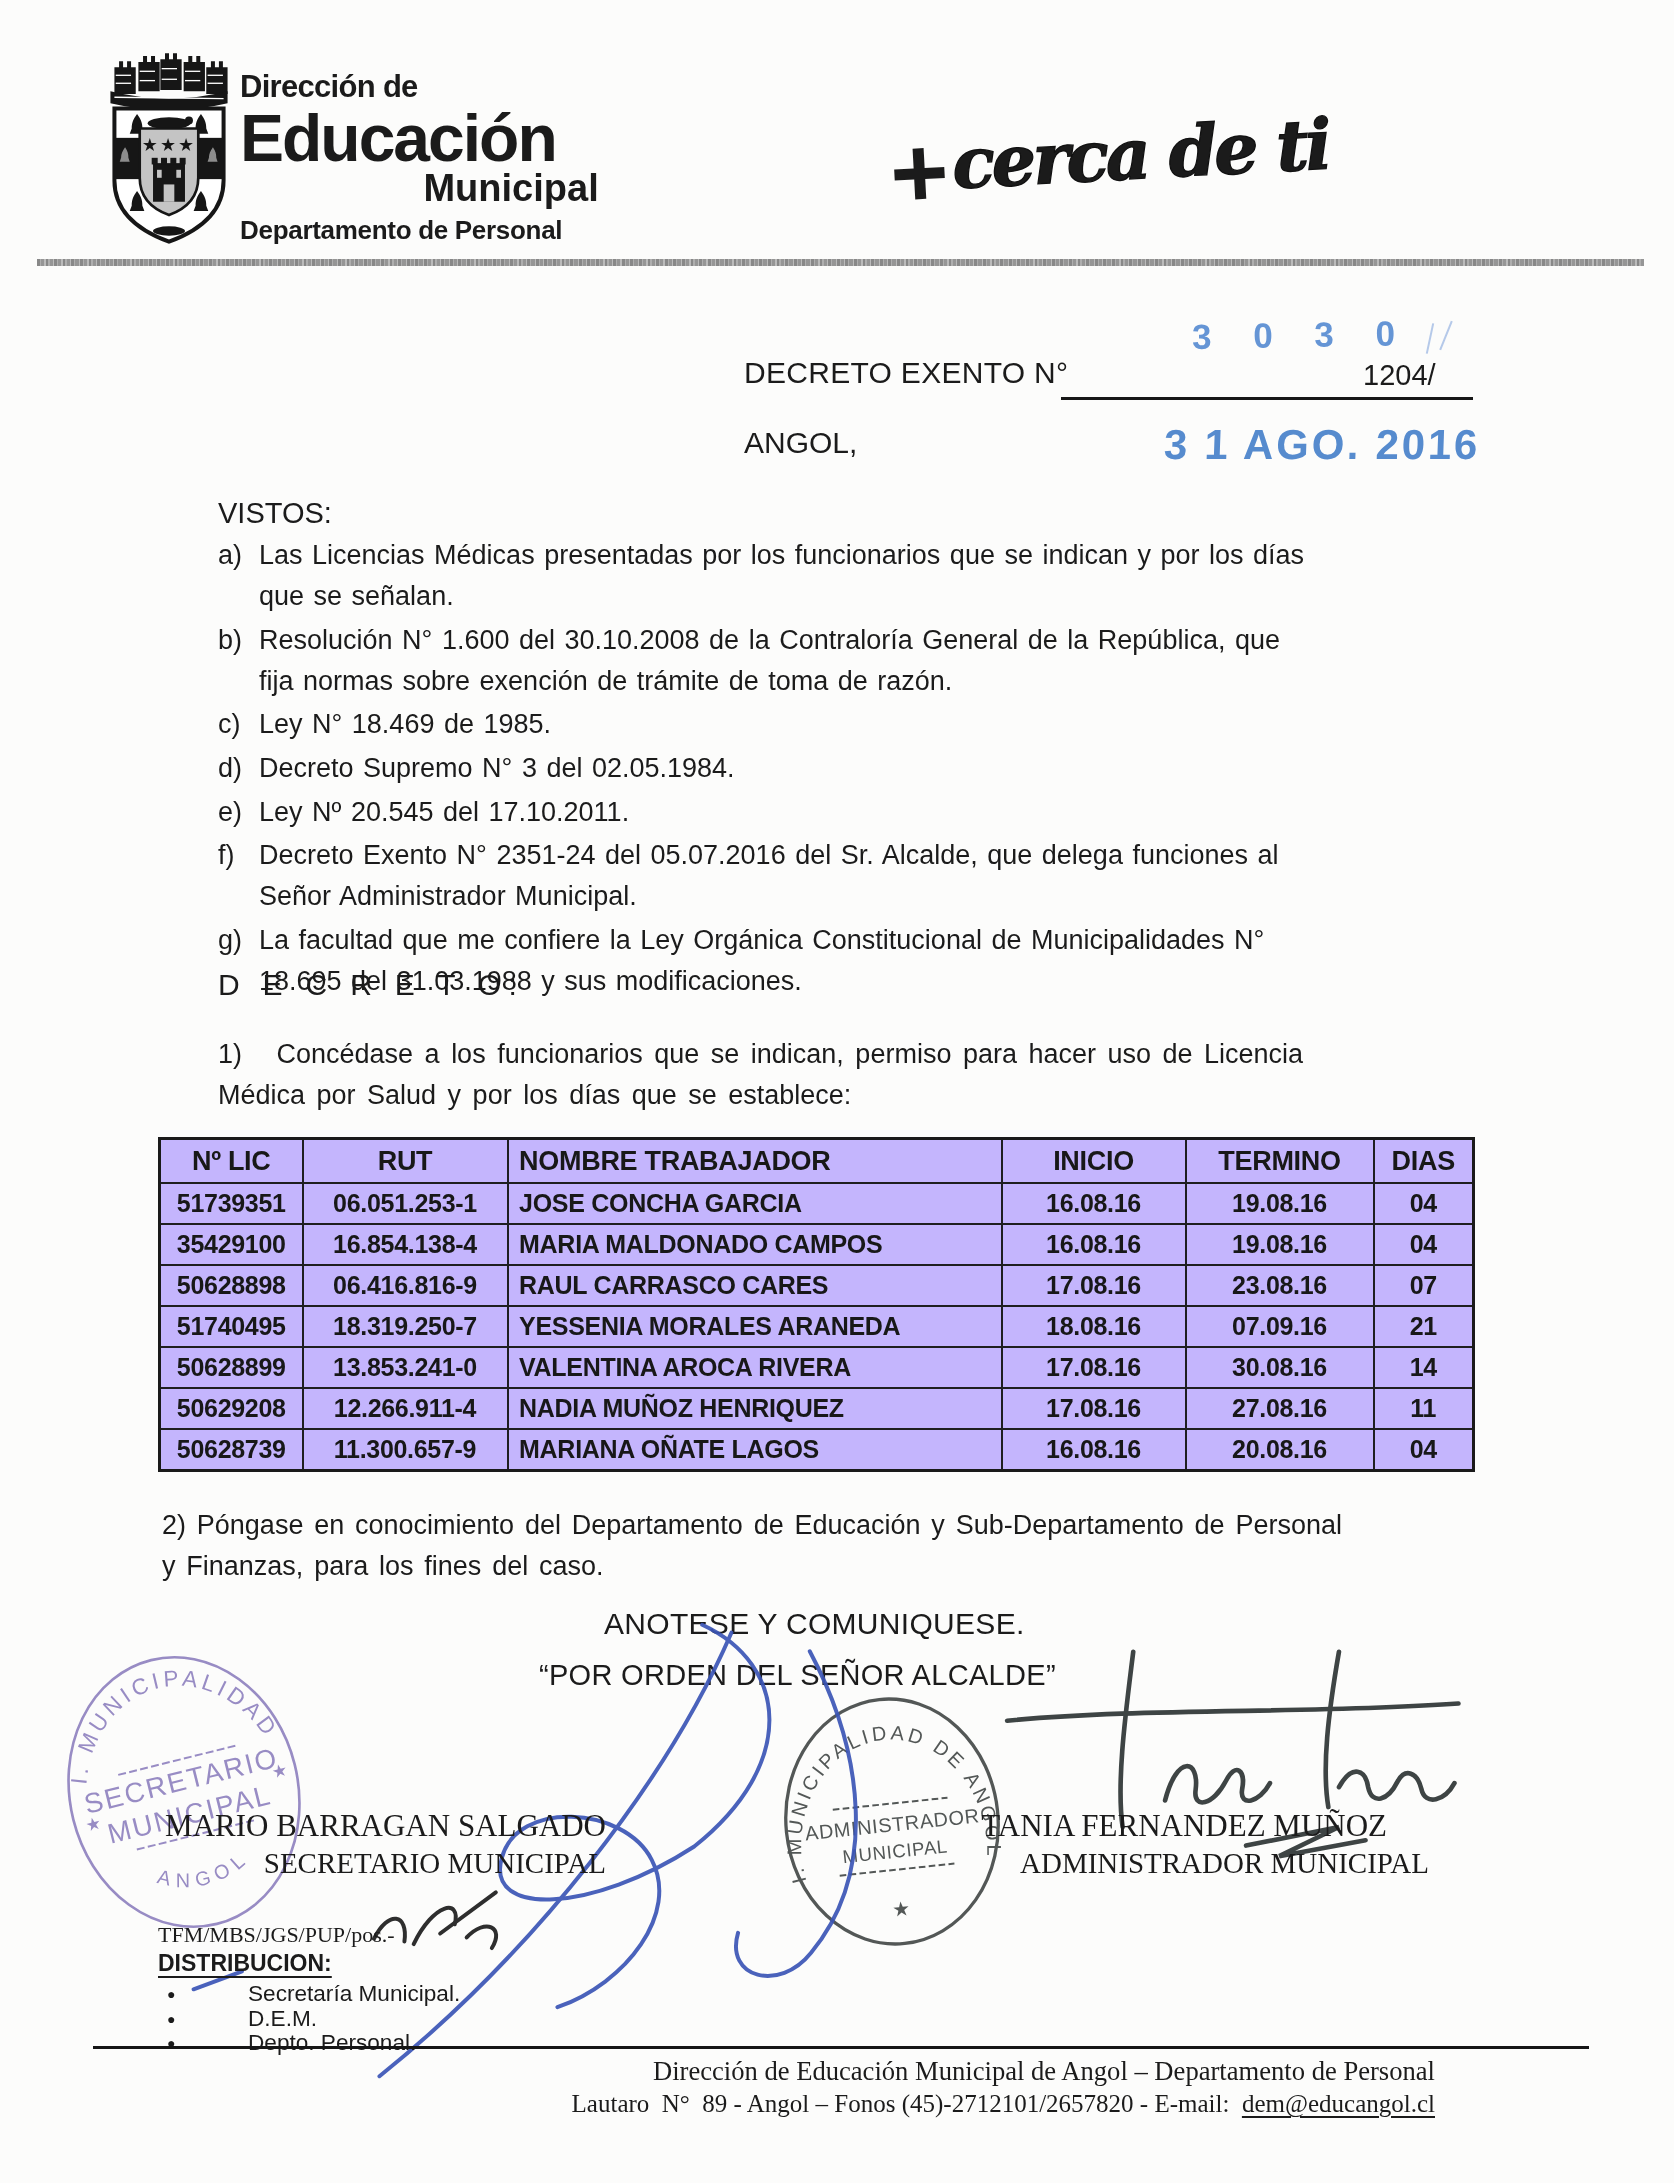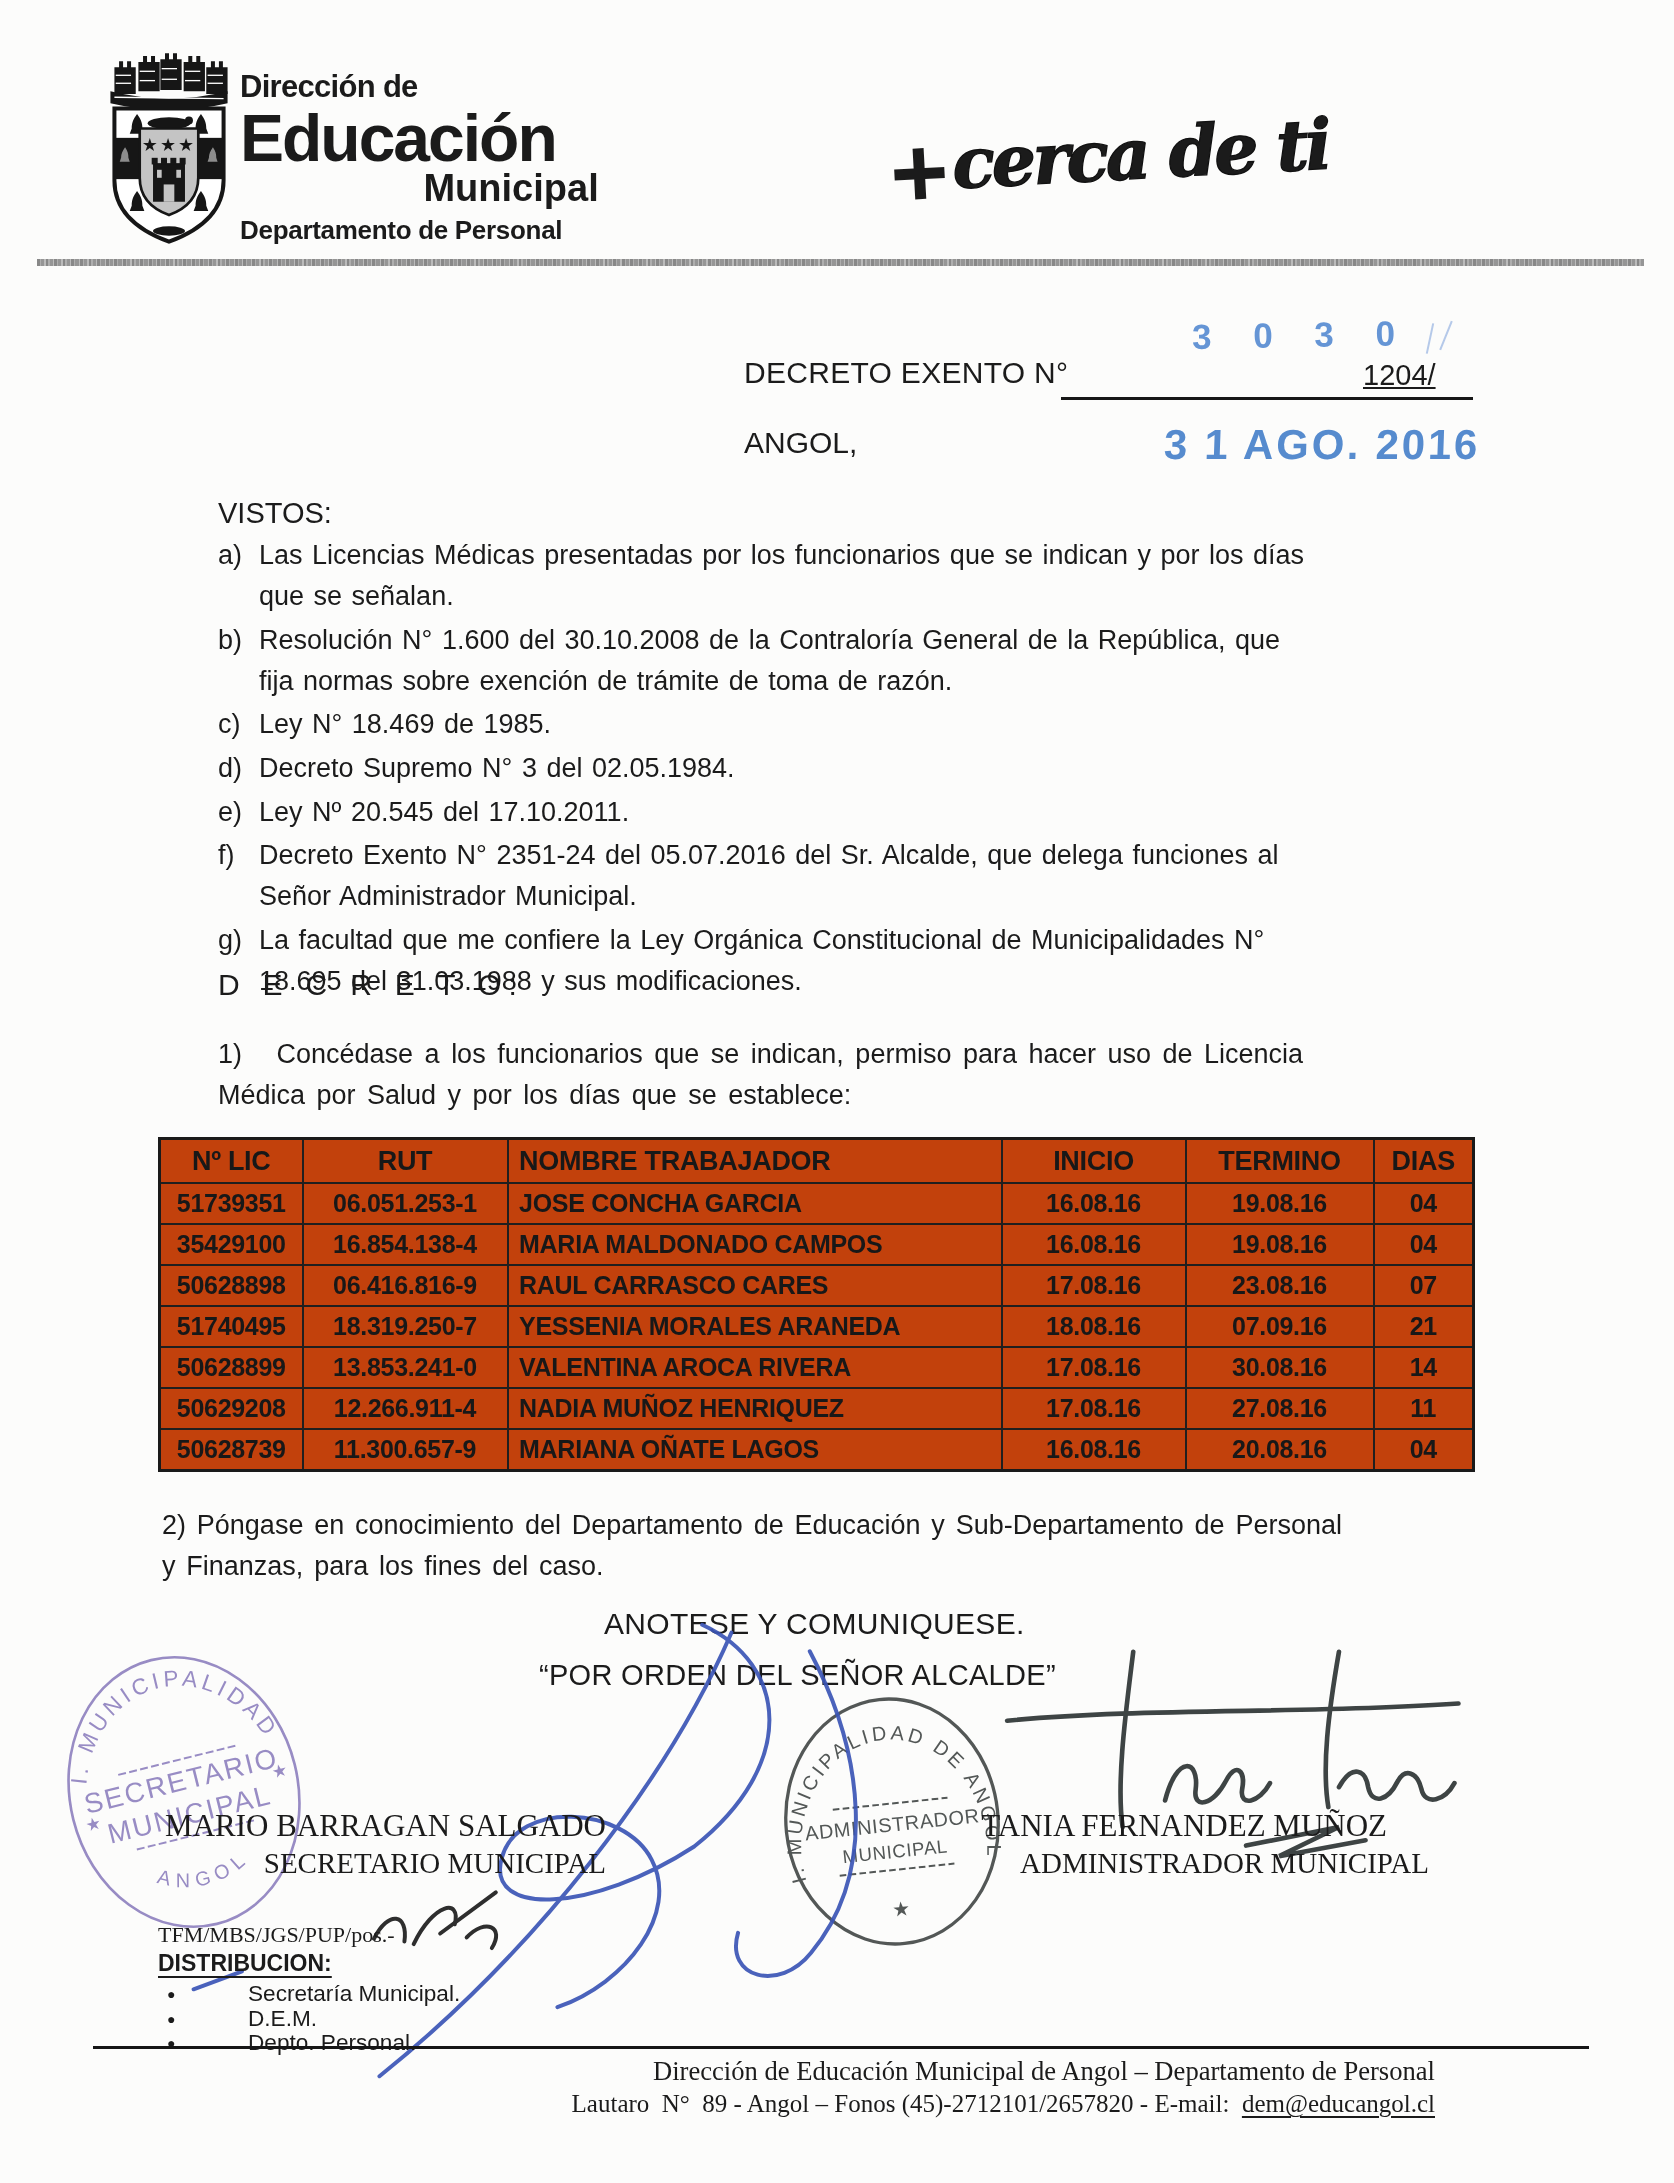--- a/index.html
+++ b/index.html
@@ -18,21 +18,21 @@
   #slogan .plus{font-size:100px;font-weight:900;vertical-align:-17.3px;letter-spacing:-2.7px;}
   #slogan .script{font-family:"DejaVu Serif",serif;font-style:italic;font-weight:bold;
                   font-size:70px;letter-spacing:-3.3px;margin-left:6.6px;-webkit-text-stroke:1.3px #111;}
 
   #separator{left:37px;top:259px;width:1607px;height:7.3px;opacity:.8;
      background:repeating-linear-gradient(90deg,#6b6b6b 0 2.7px,#9b9b9b 2.7px 4px,#7c7c7c 4px 7.3px,#ababab 7.3px 8.6px);}
 
   
   #decree-label{left:744px;top:356px;font-size:30px;letter-spacing:0.3px;}
   #decree-underline{left:1061px;top:397px;width:412px;height:3.3px;background:#171717;}
-  #decree-suffix{left:1363px;top:359px;font-size:29px;text-decoration:underline;}
+  #decree-suffix{left:1363px;top:359px;font-size:29px;}
   #decree-stamp-number{left:1192px;top:315px;font-size:35px;font-weight:600;color:#5d90d4;
       letter-spacing:16px;transform:rotate(-1deg);opacity:.95;}
   .faint-mark{width:2px;height:31px;background:rgba(110,150,215,.5);}
   #city-label{left:744px;top:426px;font-size:30px;}
   #date-stamp{left:1164px;top:421px;font-size:42px;font-weight:700;color:#4e85cc;
       letter-spacing:2.7px;transform:skewX(-2deg);opacity:.95;white-space:pre;}
 
   
   #vistos-title{left:218px;top:497px;font-size:29px;}
   #vistos-list{left:218px;top:535px;width:1270px;}
@@ -40,21 +40,21 @@
   .v-label{flex:0 0 41px;width:41px;font-size:27px;line-height:41px;}
   .v-text{font-size:27px;line-height:41px;white-space:pre-wrap;word-spacing:2px;}
 
   #decreto-title{left:218px;top:968px;font-size:30px;letter-spacing:7.3px;}
   .para{font-size:27px;line-height:41px;white-space:pre-wrap;}
   #para1{left:218px;top:1034px;width:1270px;word-spacing:4px;}
   #para2{left:142px;top:1505px;width:1348px;word-spacing:3.3px;margin-left:20px;}
 
   
   #lic-table{left:158px;top:1137px;}
-  table{border-collapse:collapse;table-layout:fixed;width:1313px;background:#c2410c;}
+  table{border-collapse:collapse;table-layout:fixed;width:1313px;background:#c4b5fd;}
   th,td{border:2px solid #1f1f1f;font-weight:bold;color:#181818;overflow:hidden;white-space:nowrap;}
   table{border:3.3px solid #1a1a1a;}
   th{height:40px;font-size:27px;text-align:center;border-bottom-width:2.7px;letter-spacing:-0.3px;}
   td{height:37px;font-size:25px;text-align:center;letter-spacing:-0.3px;}
   th.nombre,td.nombre{text-align:left;padding-left:10.6px;}
 
   
   #anotese{left:604px;top:1607px;font-size:30px;letter-spacing:0.3px;}
   #por-orden{left:539px;top:1659px;font-size:29px;letter-spacing:0.3px;}
 

